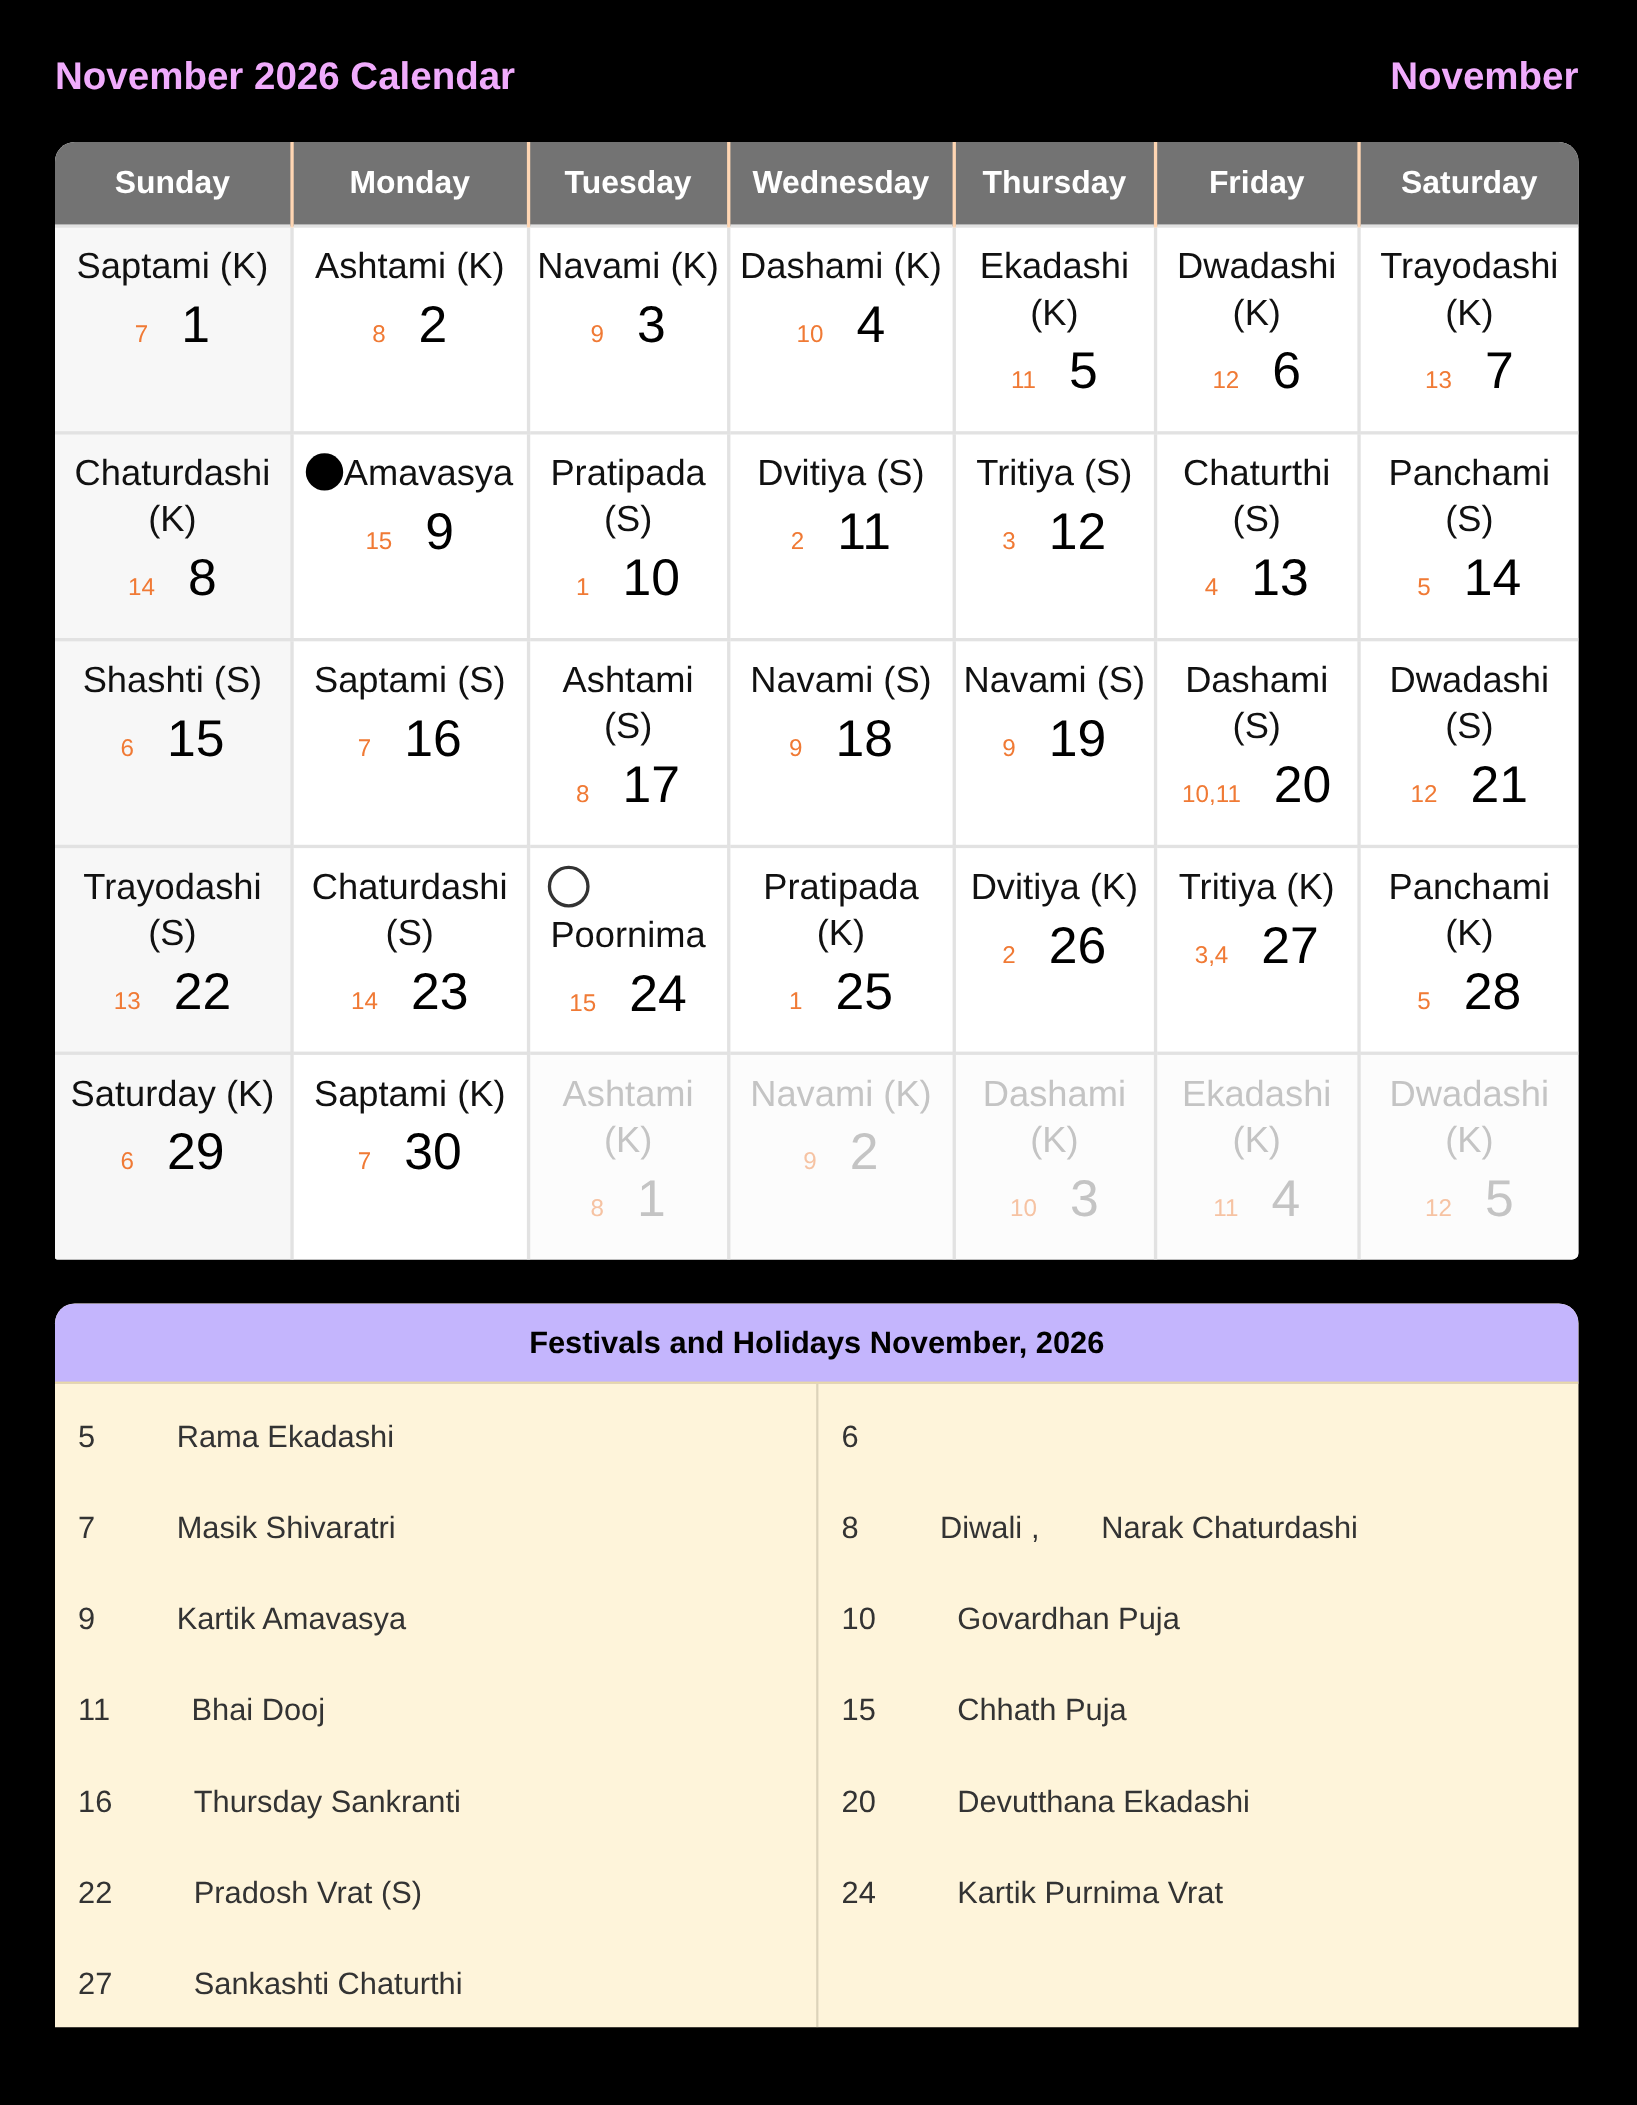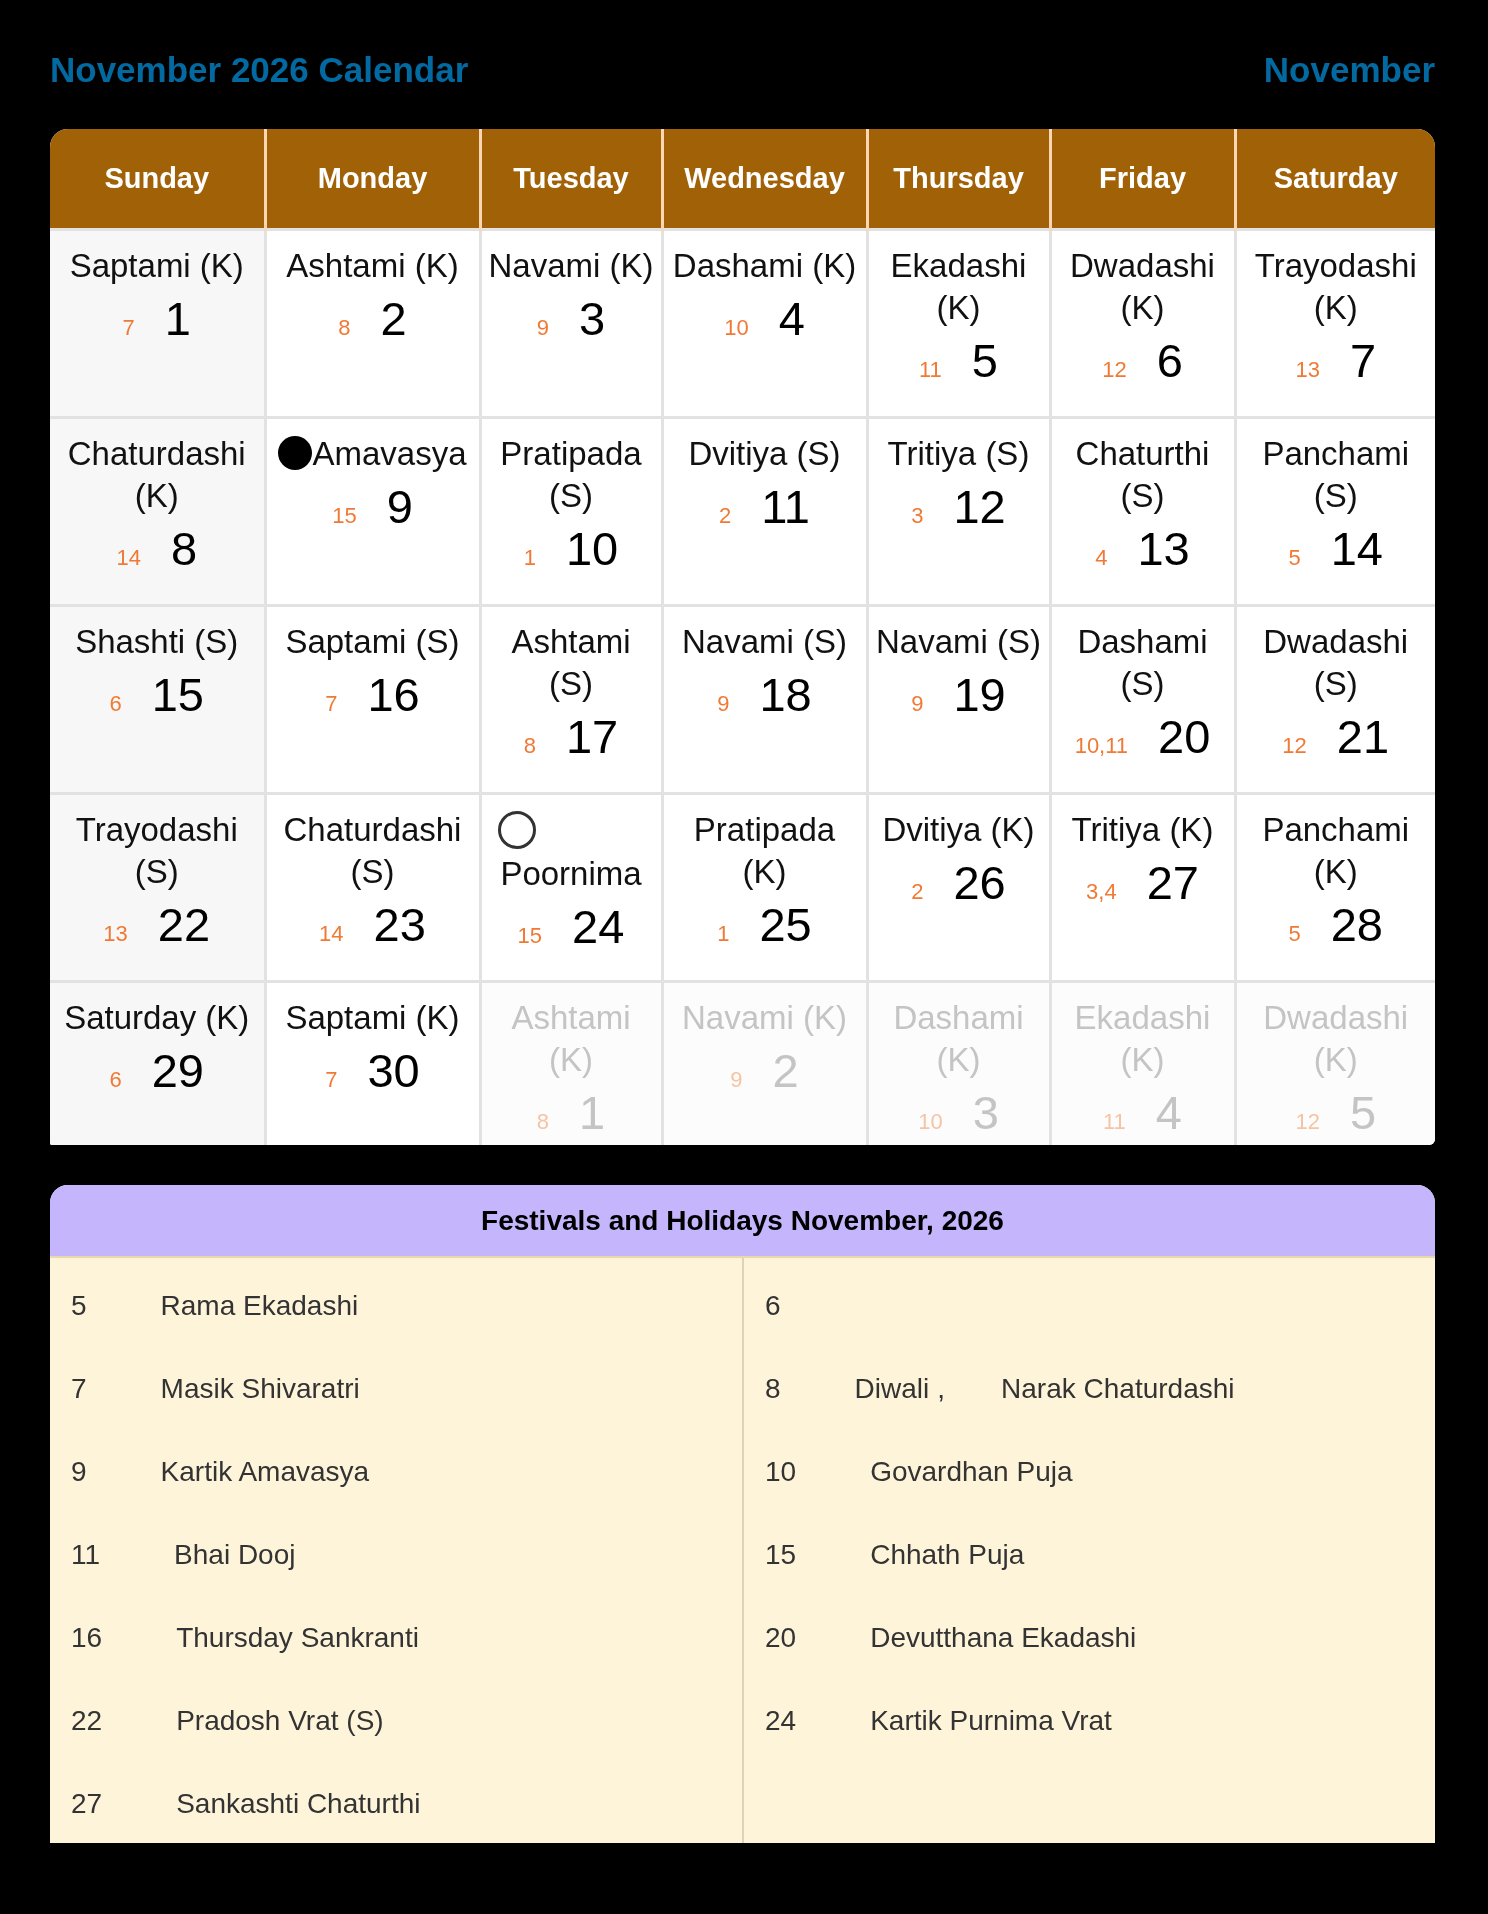--- a/index.html
+++ b/index.html
@@ -3,30 +3,30 @@
 <meta charset="utf-8">
 <style>
   html, body { margin: 0; padding: 0; }
   body {
     width: 1488px; height: 1914px; background: #000;
     font-family: "Liberation Sans", sans-serif; position: relative; overflow: hidden;
   }
   .page-header {
     position: absolute; left: 50px; right: 53px; top: 46px; height: 48px;
     display: flex; justify-content: space-between; align-items: center;
-    color: #0369a1; font-weight: bold; font-size: 35px;
+    color: #f0abfc; font-weight: bold; font-size: 35px;
   }
   .cal-card {
     position: absolute; left: 50px; top: 129px; width: 1385px; height: 1016px;
     background: #fff; border-radius: 18px 18px 6px 2px; overflow: hidden;
   }
   table.cal { border-collapse: collapse; width: 1385px; table-layout: fixed; }
   table.cal th {
-    background: #a16207; color: #fff; font-weight: bold; font-size: 29px;
-    height: 75px; padding: 12px; text-align: center; border-left: 3px solid #ffd6b3;
+    background: #737373; color: #fff; font-weight: bold; font-size: 29px;
+    height: 75px; padding: 0; text-align: center; border-left: 3px solid #ffd6b3;
   }
   table.cal th:first-child { border-left: none; }
   table.cal td {
     height: 188px; padding: 0; vertical-align: top; text-align: center;
     border: 3px solid #e2e2e2; box-sizing: border-box; background: #fff;
   }
   table.cal tr td:first-child { border-left: none; background: #f7f7f7; }
   table.cal tr td:last-child { border-right: none; }
   table.cal tr:last-child td { border-bottom: none; }
   .cell-inner { padding: 14px 6px 0 6px; }

